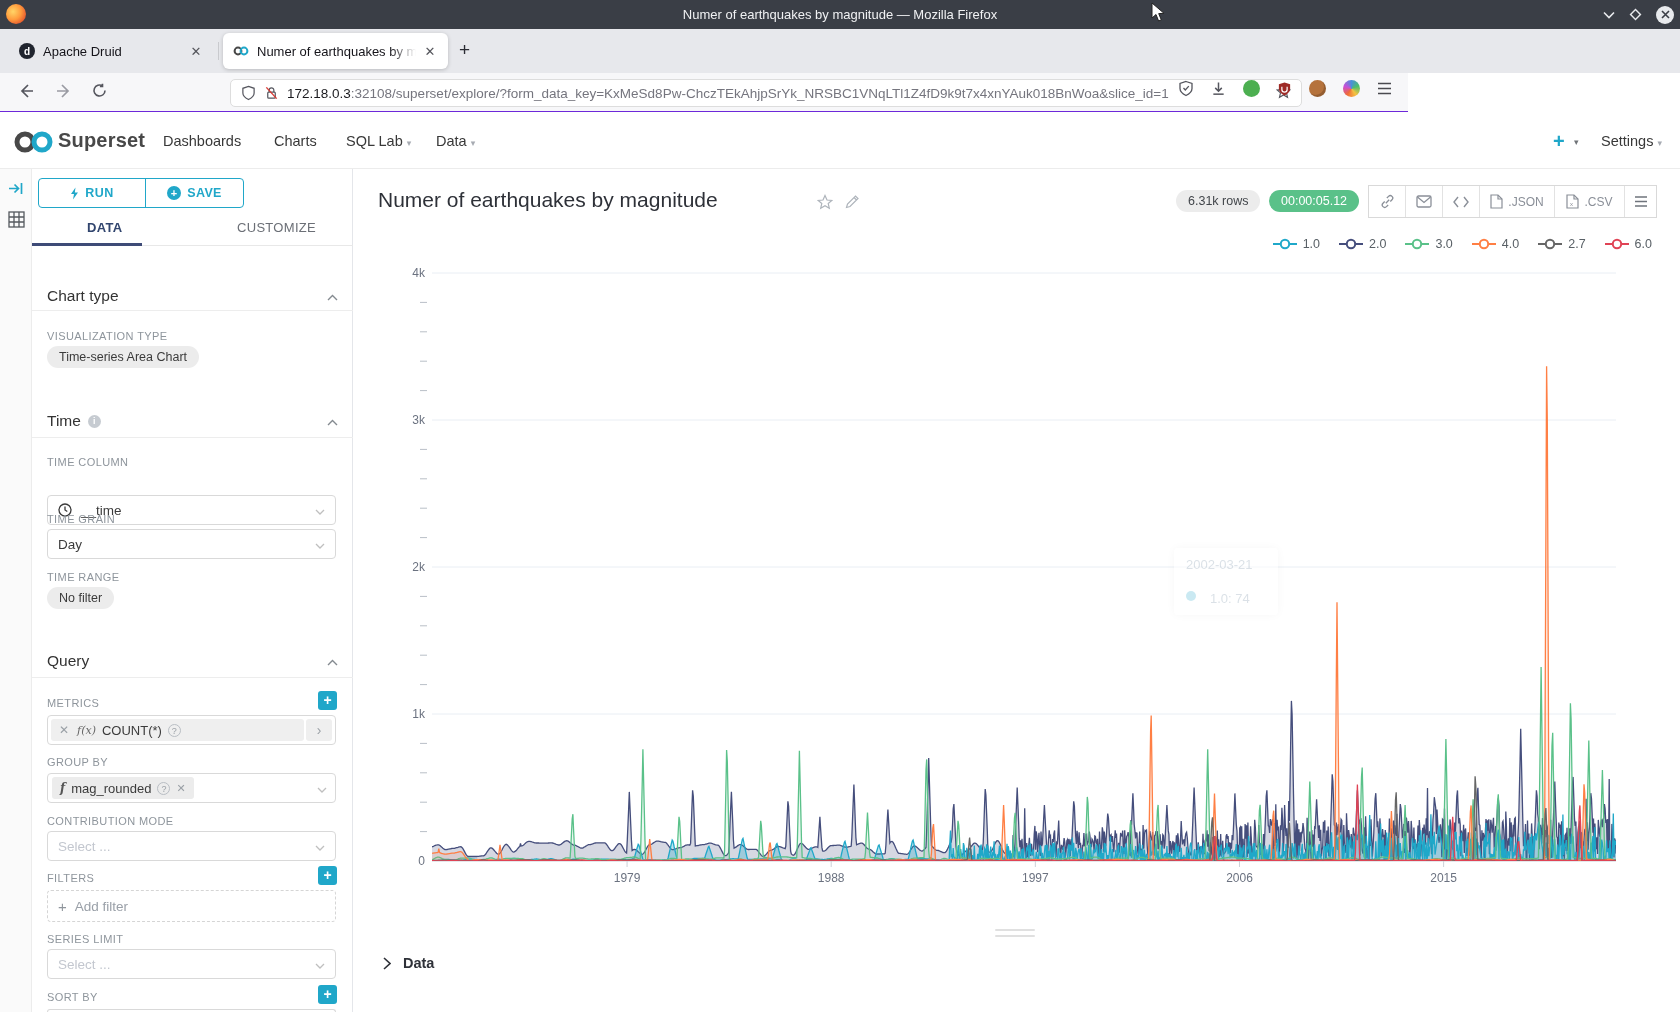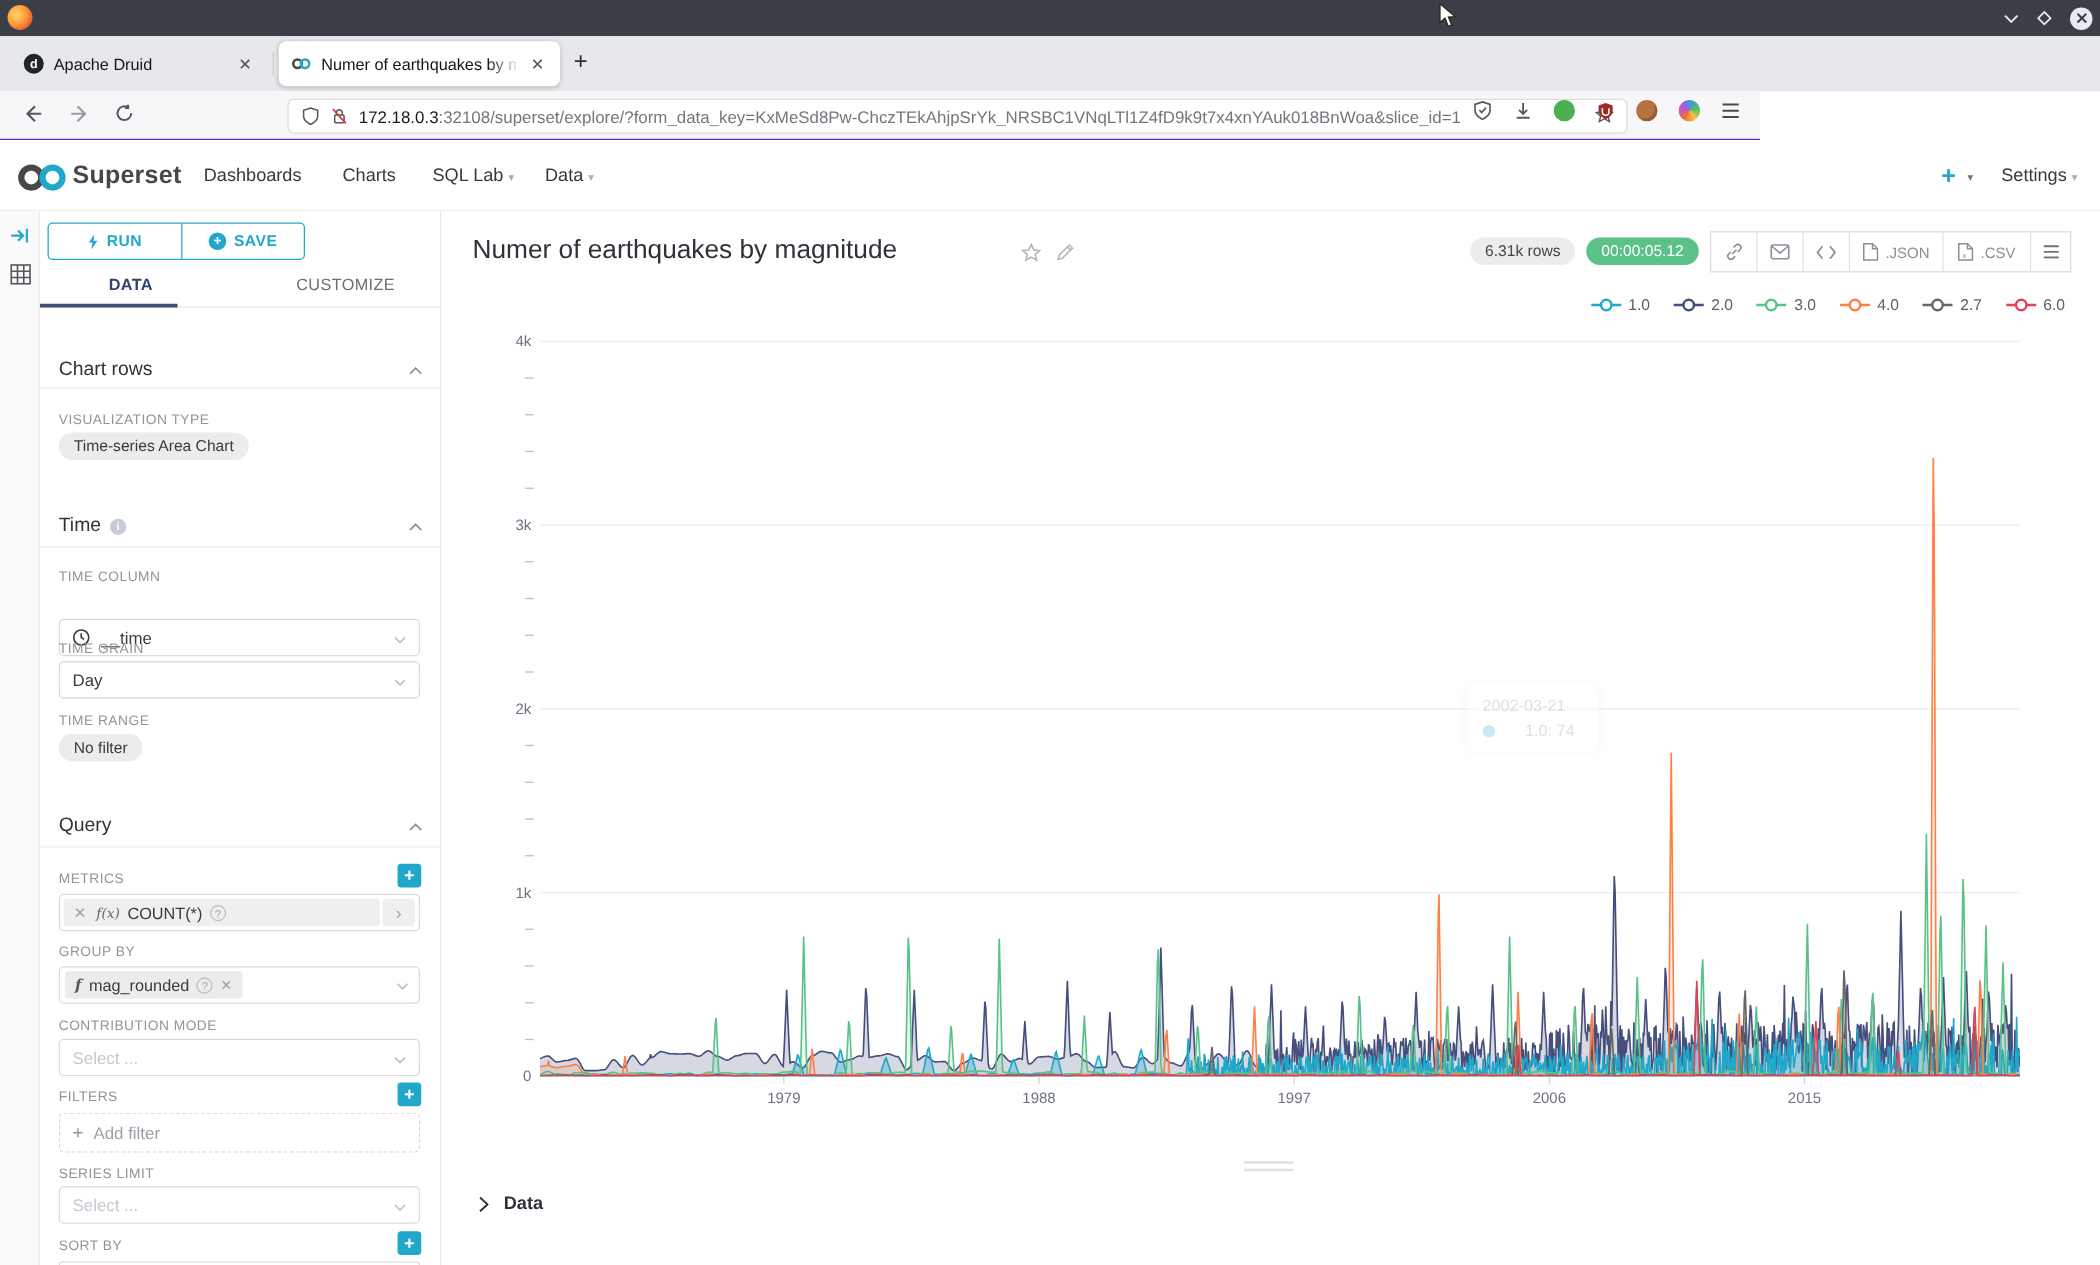--- a/index.html
+++ b/index.html
@@ -97,35 +97,36 @@
   .badge.rows { left:823px; background:#ececec; color:#42464b; }
   .badge.timer { left:916px; background:#5AC189; color:#fff; }
   .btn-group { position:absolute; left:1015px; top:16px; height:33px; display:flex; border:1px solid #d9d9d9; border-radius:0; background:#fff; }
   .btn-group .bg-cell { display:flex; align-items:center; justify-content:center; border-right:1px solid #e2e2e2; color:#8a8f98; gap:5px; font-size:12px; }
   .btn-group .bg-cell:last-child { border-right:none; }
   .legend { position:absolute; right:28px; top:68px; display:flex; gap:18px; align-items:center; }
   .legend-item { display:flex; align-items:center; gap:5px; font-size:12.5px; color:#596066; }
   #chart-svg { position:absolute; left:0; top:0; }
   .tooltip { position:absolute; left:821px; top:379px; width:104px; background:rgba(255,255,255,.92); border-radius:4px;
      box-shadow:0 0 10px rgba(0,0,0,.07); padding:9px 12px; opacity:.55; font-size:13px; color:#becad4; }
-  .tooltip .tt-row { display:flex; align-items:center; gap:24px; margin-top:5px; }
+  .tooltip .tt-row { display:flex; align-items:flex-start; gap:14px; margin-top:19px; }
   .tooltip .tt-dot { width:10px; height:10px; border-radius:50%; }
   .drag-handle { position:absolute; left:642px; top:760px; width:40px; }
   .drag-handle div { height:2px; background:#e0e0e0; margin-bottom:4px; border-radius:1px; }
   .data-panel-hdr { position:absolute; left:30px; top:786px; display:flex; align-items:center; gap:12px; font-size:14.5px; font-weight:bold; color:#2e3138; }
 
   .cursor { position:absolute; left:1150px; top:2px; z-index:50; }
 </style>
 </head>
 <body>
 
 <div class="screen">
 
   <div class="titlebar">
     <div class="fx-logo"></div>
+    <div class="win-title">Numer of earthquakes by magnitude — Mozilla Firefox</div>
     <div class="win-controls">
       <span>
         <svg width="12" height="8" viewBox="0 0 12 8">
             <path d="M1 1.5 L6 6.5 L11 1.5" stroke="#e8eaed" stroke-width="1.6" fill="none"></path>
           </svg>
       </span>
       <span>
         <svg width="13" height="13" viewBox="0 0 13 13">
             <rect x="3" y="3" width="7" height="7" transform="rotate(45 6.5 6.5)" stroke="#e8eaed" stroke-width="1.4" fill="none"></rect>
           </svg>
@@ -274,21 +275,21 @@
         <span>SAVE</span>
       </div>
     </div>
     <div class="sb-abs sb-tabs">
       <span class="sb-tab data">DATA</span>
       <span class="sb-tab customize">CUSTOMIZE</span>
       <span class="sb-ink"></span>
     </div>
 
     <div class="sb-abs sec-hdr" style="top:118px;">
-      <span>Chart rows</span>
+      <span>Chart type</span>
       <span class="chev"><svg width="11" height="7" viewBox="0 0 11 7">
             <path d="M1 6 L5.5 1.5 L10 6" stroke="#848a90" stroke-width="1.4" fill="none"></path>
           </svg></span>
     </div>
     <div class="sb-abs sec-rule" style="top:141px;"></div>
     <div class="sb-abs fld-label" style="top:161px;">VISUALIZATION TYPE</div>
     <div class="sb-abs" style="left:15px; top:177px;"><span class="pill">Time-series Area Chart</span></div>
 
     <div class="sb-abs sec-hdr" style="top:243px;">
       <span>Time</span>

